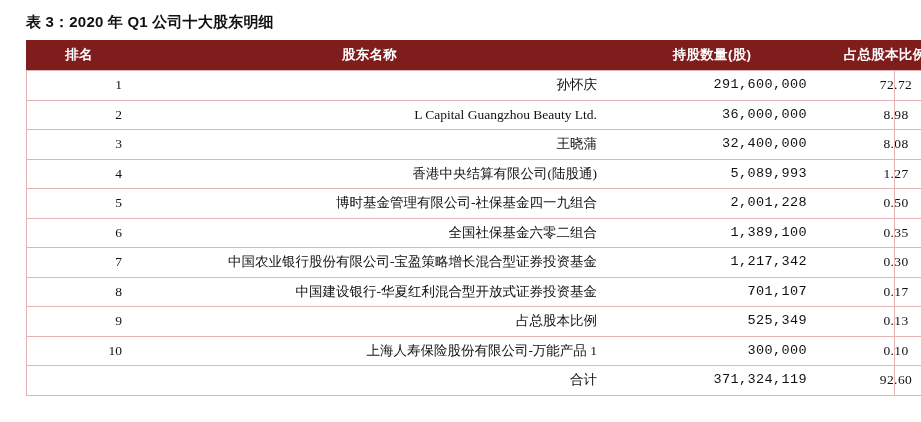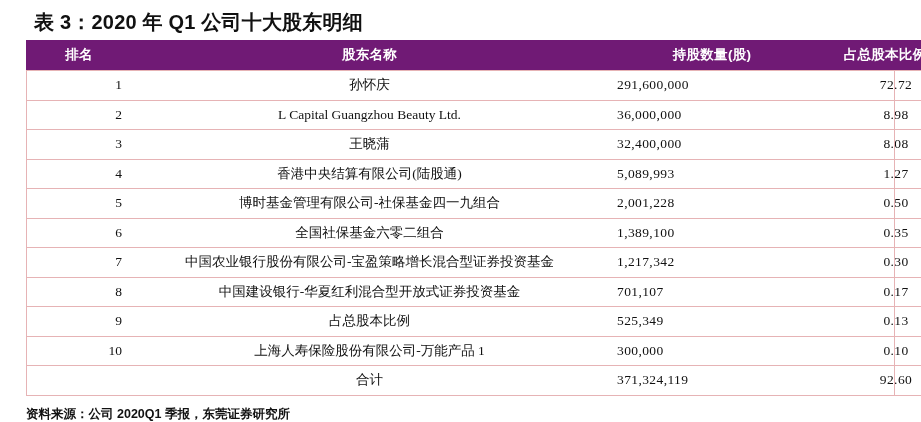--- a/index.html
+++ b/index.html
@@ -16,35 +16,35 @@
   }
   .page {
     position: relative;
     width: 921px;
     height: 422px;
     box-sizing: border-box;
     padding: 12px 24px 0 26px;
   }
   .table-title {
     font-family: "Liberation Sans", sans-serif;
-    font-size: 20px;
+    font-size: 15px;
     font-weight: bold;
     color: #111111;
     letter-spacing: 0.2px;
-    margin: 0 0 8px 8px;
+    margin: 0 0 8px 0;
     line-height: 20px;
   }
   table.holders {
     border-collapse: collapse;
     width: 869px;
     table-layout: fixed;
     font-size: 13.5px;
   }
   table.holders thead th {
-    background: #701a75;
+    background: #7f1d1d;
     color: #ffffff;
     font-family: "Liberation Sans", sans-serif;
     font-weight: bold;
     font-size: 13.5px;
     height: 22px;
     line-height: 30px;
     padding: 0 10px;
     border: none;
     letter-spacing: 0.3px;
   }
@@ -65,26 +65,27 @@
   }
   table.holders tbody tr:first-child td {
     border-top: 1px solid #e6b3b5;
   }
   td.rank {
     text-align: right;
     padding-right: 18px;
     font-family: "Liberation Serif", serif;
   }
   td.name {
-    text-align: center;
+    text-align: right;
     padding-left: 22px;
   }
   td.shares {
-    text-align: left;
+    text-align: right;
     letter-spacing: 0.4px;
+    font-family: Liberation Mono, monospace;
   }
   td.pct {
     text-align: center;
     letter-spacing: 0.4px;
   }
   tr.total td {
     border-bottom: 2px solid #9c1b20;
   }
   tr.total td.rank { }
   .source {
@@ -192,15 +193,14 @@
         <tr class="total">
           <td class="rank"></td>
           <td class="name">合计</td>
           <td class="shares">371,324,119</td>
           <td class="pct">92.60</td>
         </tr>
       </tbody>
     </table>
   </div>
 
-  <div class="source">资料来源：公司 2020Q1 季报，东莞证券研究所</div>
 
 </div>
 
 </body></html>

